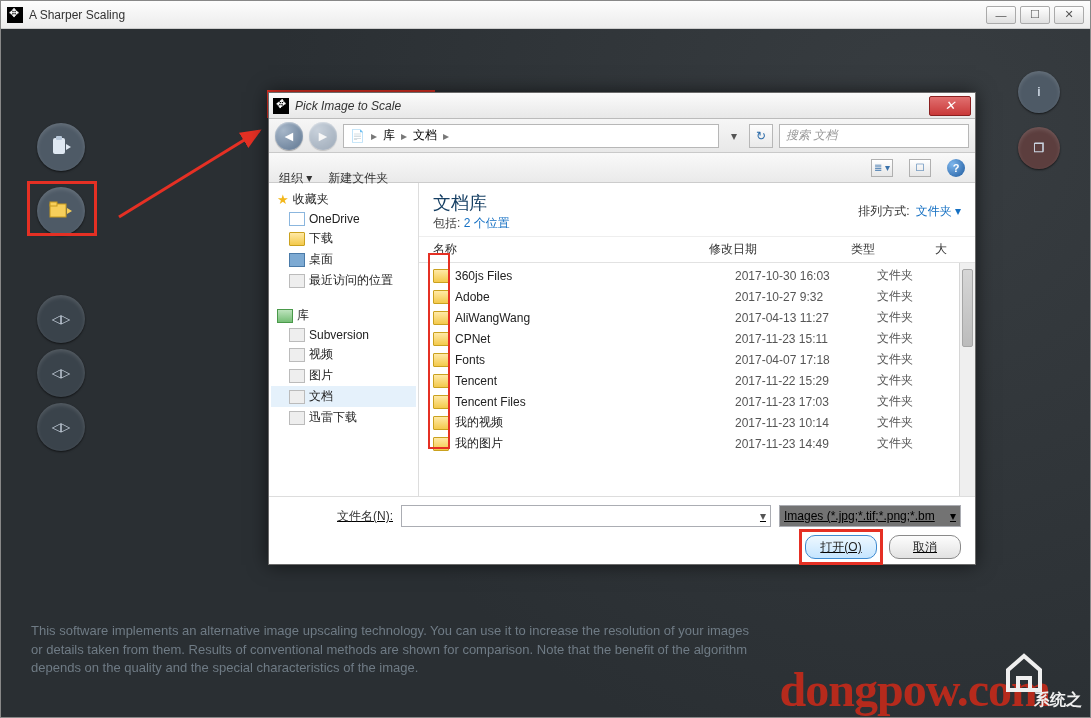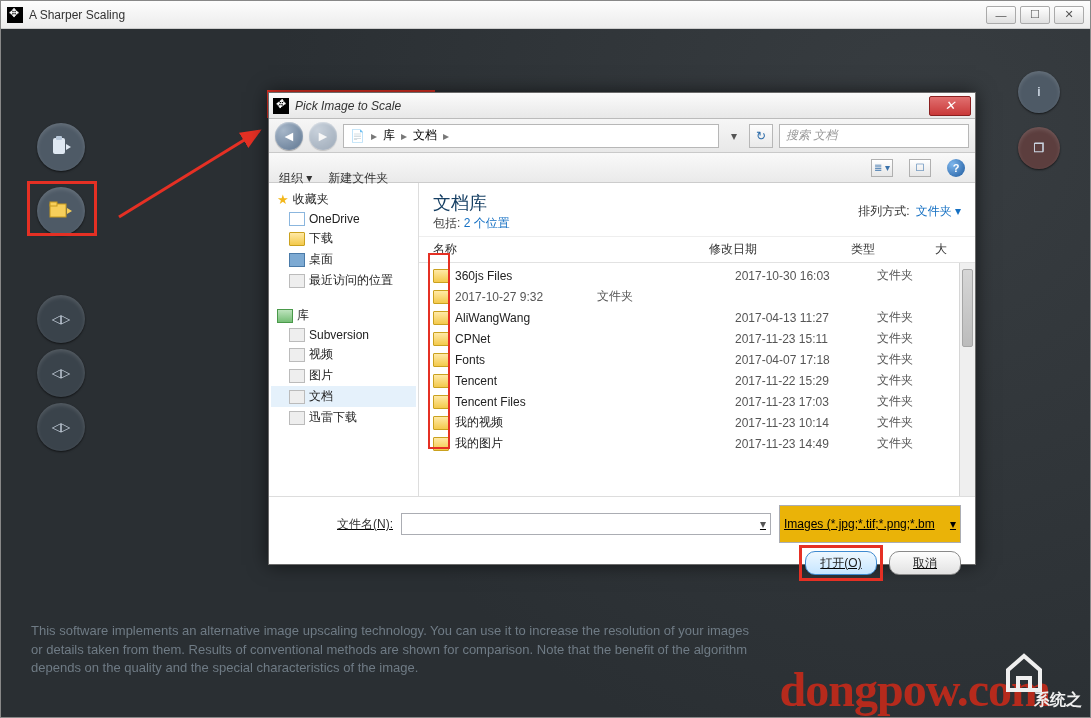--- a/index.html
+++ b/index.html
@@ -76,21 +76,21 @@
 .f-row .dt{width:142px;color:#555;}
 .f-row .tp{width:84px;color:#555;}
 .scroll-v{position:absolute;top:0;right:0;width:16px;height:100%;background:#efefef;border-left:1px solid #d6d6d6;}
 .scroll-v .thumb{position:absolute;left:2px;right:2px;top:6px;height:78px;background:linear-gradient(#d6d6d6,#bcbcbc);border:1px solid #a6a6a6;border-radius:2px;}
 
 .bottom-area{height:68px;border-top:1px solid #ddd;padding:8px 14px;display:flex;flex-direction:column;gap:8px;text-decoration:underline;}
 .fn-row{display:flex;align-items:center;gap:8px;}
 .fn-row label{width:110px;text-align:right;color:#333;}
 .fn-input{flex:1;height:22px;border:1px solid #abadb3;background:#fff;display:flex;align-items:center;justify-content:flex-end;padding-right:4px;}
 .fn-input::after{content:"▾";color:#555;}
-.filter{width:182px;height:38px;border:1px solid #abadb3;background:#eab308;display:flex;align-items:center;padding:0 4px;justify-content:space-between;}
+.filter{width:182px;height:22px;border:1px solid #abadb3;background:#737373;display:flex;align-items:center;padding:0 4px;justify-content:space-between;}
 .btn-row{display:flex;justify-content:flex-end;gap:12px;}
 .dlg-btn{width:72px;height:24px;border:1px solid #8a8a8a;background:linear-gradient(#fdfdfd,#e2e2e2);display:flex;align-items:center;justify-content:center;color:#222;border-radius:10px;}
 .dlg-btn.primary{background:linear-gradient(#eef8ff,#c5e5ff);border-color:#3e8ad0;}
 
 .red-arrow{position:absolute;pointer-events:none;}
 .watermark{position:absolute;right:40px;bottom:0px;font-size:48px;font-weight:bold;color:#c62a1a;letter-spacing:-1px;font-family:Georgia,serif;opacity:.9;}
 .house-logo{position:absolute;right:6px;bottom:16px;color:#efefef;}
 </style>
 </head>
 <body>
@@ -254,20 +254,21 @@
           </div>
           <div class="file-list" id="file-list">
             <div class="f-row">
                 <span class="ico fld tree-ico"></span>
                 <span class="nm">360js Files</span>
                 <span class="dt">2017-10-30 16:03</span>
                 <span class="tp">文件夹</span>
               </div>
               <div class="f-row">
                 <span class="ico fld tree-ico"></span>
+                <span class="nm">Adobe</span>
                 <span class="dt">2017-10-27 9:32</span>
                 <span class="tp">文件夹</span>
               </div>
               <div class="f-row">
                 <span class="ico fld tree-ico"></span>
                 <span class="nm">AliWangWang</span>
                 <span class="dt">2017-04-13 11:27</span>
                 <span class="tp">文件夹</span>
               </div>
               <div class="f-row">

